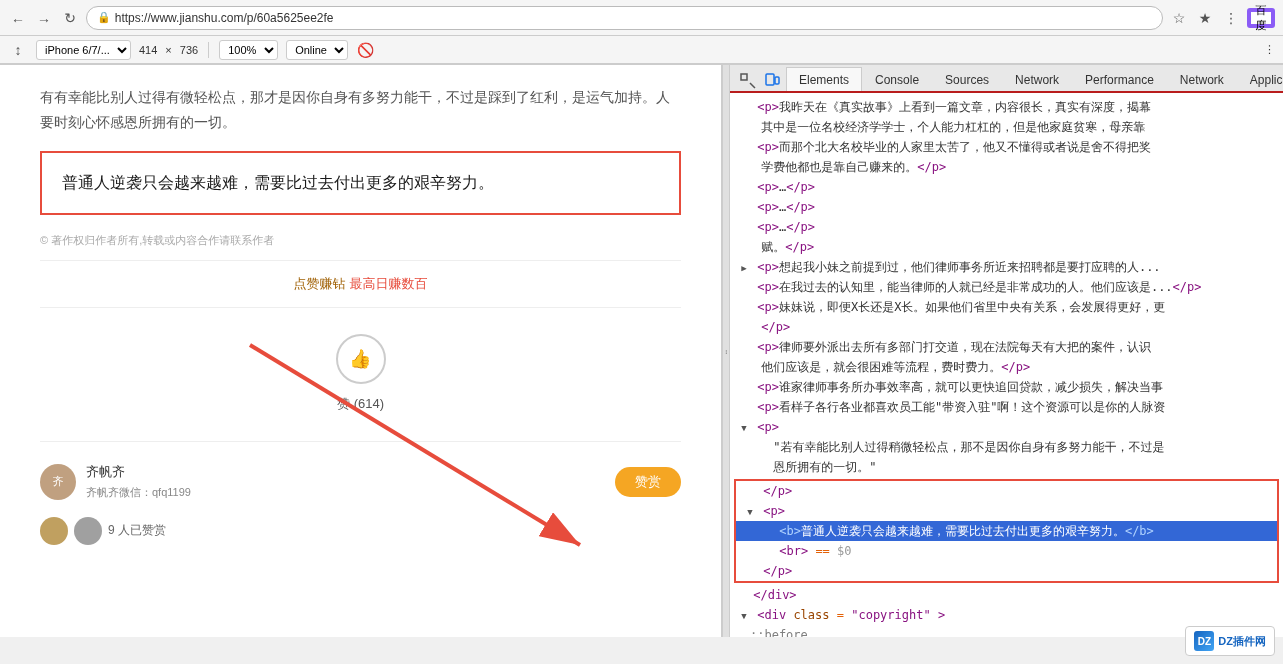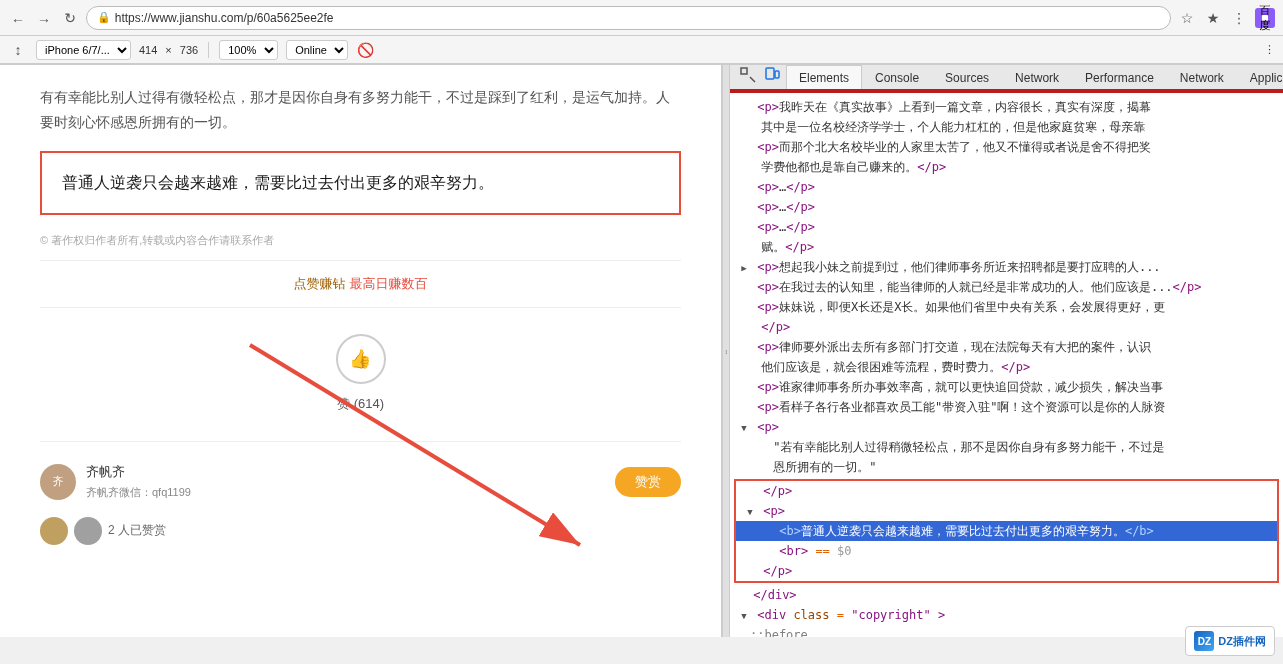--- a/index.html
+++ b/index.html
@@ -61,22 +61,22 @@
     .toolbar-label {
       font-size: 11px;
       color: #333;
     }
     .toolbar-separator {
       width: 1px; height: 16px;
       background: #ccc;
       margin: 0 2px;
     }
     .toolbar-icon-btn {
-      width: 20px; height: 20px;
-      border: 7px solid #8b5cf6;
+      width: 28px; height: 20px;
+      border: 4px solid #8b5cf6;
       border-radius: 3px;
       background: white;
       cursor: pointer;
       font-size: 11px;
       display: flex; align-items: center; justify-content: center;
     }
 
     
     .main-area {
       display: flex;
@@ -226,23 +226,23 @@
     .devtools-panel {
       flex: 1;
       background: #f8f8f8;
       display: flex;
       flex-direction: column;
       overflow: hidden;
     }
     .devtools-tabs {
       display: flex;
       background: #e8e8e8;
-      border-bottom: 4px solid #b91c1c;
+      border-bottom: 2px solid #b91c1c;
       height: 28px;
-      align-items: flex-start;
+      align-items: flex-end;
       padding-left: 4px;
     }
     .devtools-tab {
       padding: 4px 12px;
       font-size: 12px;
       color: #333;
       cursor: pointer;
       border: 1px solid transparent;
       border-bottom: none;
       height: 24px;
@@ -407,21 +407,21 @@
         <div>
           <div class="author-name">齐帆齐</div>
           <div class="author-sub">齐帆齐微信：qfq1199</div>
         </div>
         <button class="reward-btn">赞赏</button>
       </div>
 
       <div class="fans-row">
         <div class="fan-avatar" style="background:#c0a060;"></div>
         <div class="fan-avatar" style="background:#a0a0a0;"></div>
-        <span class="fans-count">2 人已赞赏</span>
+        <span class="fans-count">9 人已赞赏</span>
       </div>
     </div>
 
     <div class="arrow-overlay">
       <svg width="722" height="572" xmlns="http://www.w3.org/2000/svg">
 
         <defs>
           <marker id="arrowhead1" markerWidth="10" markerHeight="7" refX="10" refY="3.5" orient="auto">
             <polygon points="0 0, 10 3.5, 0 7" fill="#e74c3c"></polygon>
           </marker>

